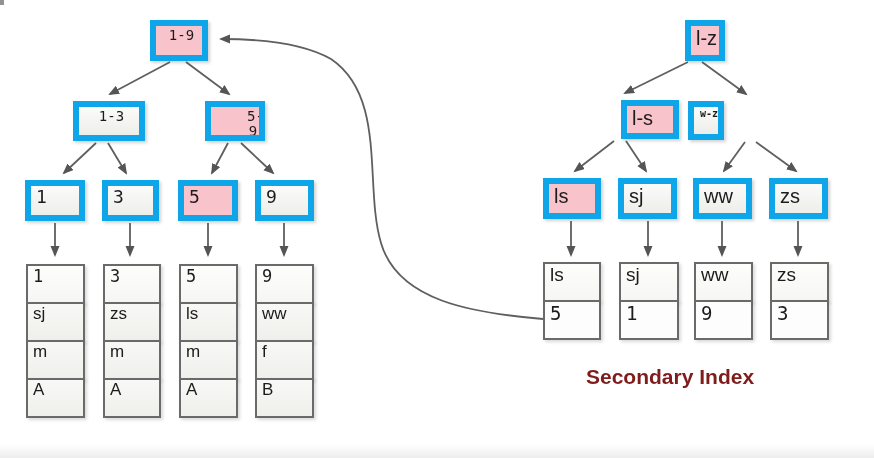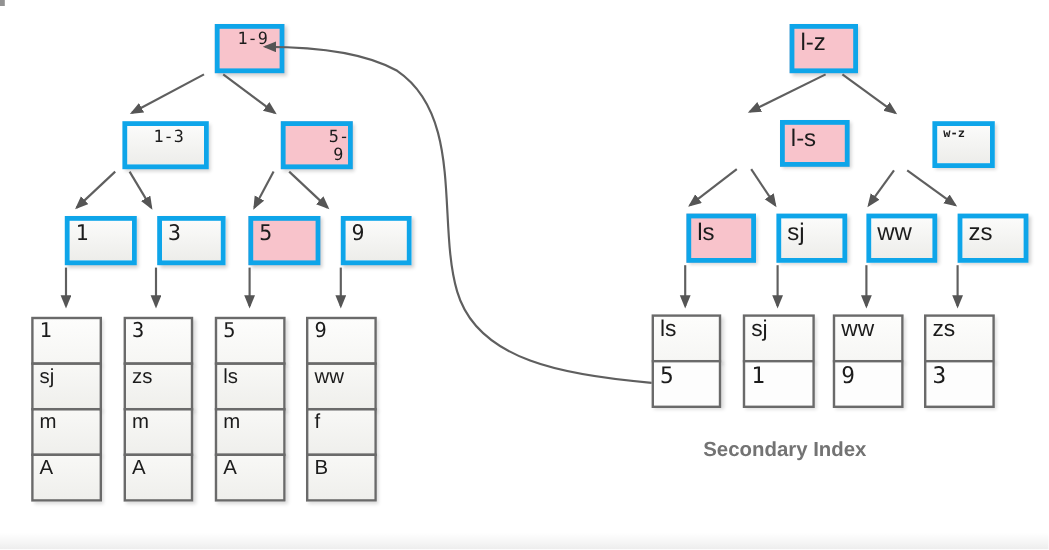--- a/index.html
+++ b/index.html
@@ -6,28 +6,27 @@
   .canvas{
     position:relative;
     width:874px;height:458px;
     background:#ffffff;
     overflow:hidden;
     font-family:"Liberation Sans", sans-serif;
   }
   .node{
     position:absolute;
     box-sizing:border-box;
-    border:4px solid #0ea5e9;
+    border:6px solid #0ea5e9;
     background:linear-gradient(#fbfbfa,#ededea);
     box-shadow:2px 2px 3px rgba(0,0,0,0.18);
     color:#1c1c1c;
     padding:2px 0 0 5px;
     line-height:1.05;
     overflow:hidden;
-    margin-left:29px;
   }
   .node.pink{background:#f8c3cb;}
   .mono{font-family:"DejaVu Sans Mono", monospace;}
   .sans{font-family:"Liberation Sans", sans-serif;}
   .fs-range{font-size:14px;letter-spacing:0px;}
   .fs-leafnum{font-size:18px;}
   .fs-big{font-size:20px;}
   .fs-small{font-size:10px;font-weight:bold;}
   .reccol{position:absolute;box-sizing:border-box;}
   .cell{
@@ -42,22 +41,22 @@
     font-size:17px;
     line-height:1.1;
     overflow:hidden;
   }
   .cell:first-child{margin-top:0;background:linear-gradient(#fdfdfc,#f6f6f4);}
   .cell.pink{background:#f8c3cb;}
   .cell.white{background:#fdfdfd;}
   .caption{
     position:absolute;
     font-weight:bold;
-    font-size:17px;
-    color:#737373;
+    font-size:21px;
+    color:#7f1d1d;
     white-space:nowrap;
   }
   svg.overlay{position:absolute;left:0;top:0;pointer-events:none;}
   .bottom-shade{
     position:absolute;left:0;right:0;bottom:0;height:14px;
     background:linear-gradient(to bottom, rgba(0,0,0,0), rgba(0,0,0,0.07));
   }
   .corner-speck{
     position:absolute;left:0;top:0;width:4px;height:5px;
     background:#777;opacity:.8;
@@ -105,25 +104,25 @@
     <div class="cell sans">A</div>
   </div>
 
   <div class="reccol" style="left:255px;top:264px;width:59px;">
     <div class="cell mono">9</div>
     <div class="cell sans">ww</div>
     <div class="cell sans">f</div>
     <div class="cell sans">B</div>
   </div>
 
-  <div class="node sans fs-big pink" style="left:629px;top:20px;width:57px;height:41px;">l-z</div>
+  <div class="node sans fs-big pink" style="left:685px;top:20px;width:40px;height:41px;">l-z</div>
 
   <div class="node sans fs-big pink" style="left:621px;top:100px;width:58px;height:39px;">l-s</div>
 
-  <div class="node mono fs-small" style="left:748px;top:101px;width:52px;height:39px;">w-z</div>
+  <div class="node mono fs-small" style="left:688px;top:101px;width:36px;height:39px;text-align:right;">w-z</div>
 
   <div class="node sans fs-big pink" style="left:543px;top:178px;width:58px;height:41px;">ls</div>
 
   <div class="node sans fs-big" style="left:618px;top:178px;width:59px;height:41px;">sj</div>
 
   <div class="node sans fs-big" style="left:693px;top:178px;width:59px;height:41px;">ww</div>
 
   <div class="node sans fs-big" style="left:769px;top:178px;width:59px;height:41px;">zs</div>
 
   <div class="reccol" style="left:543px;top:262px;width:58px;">

